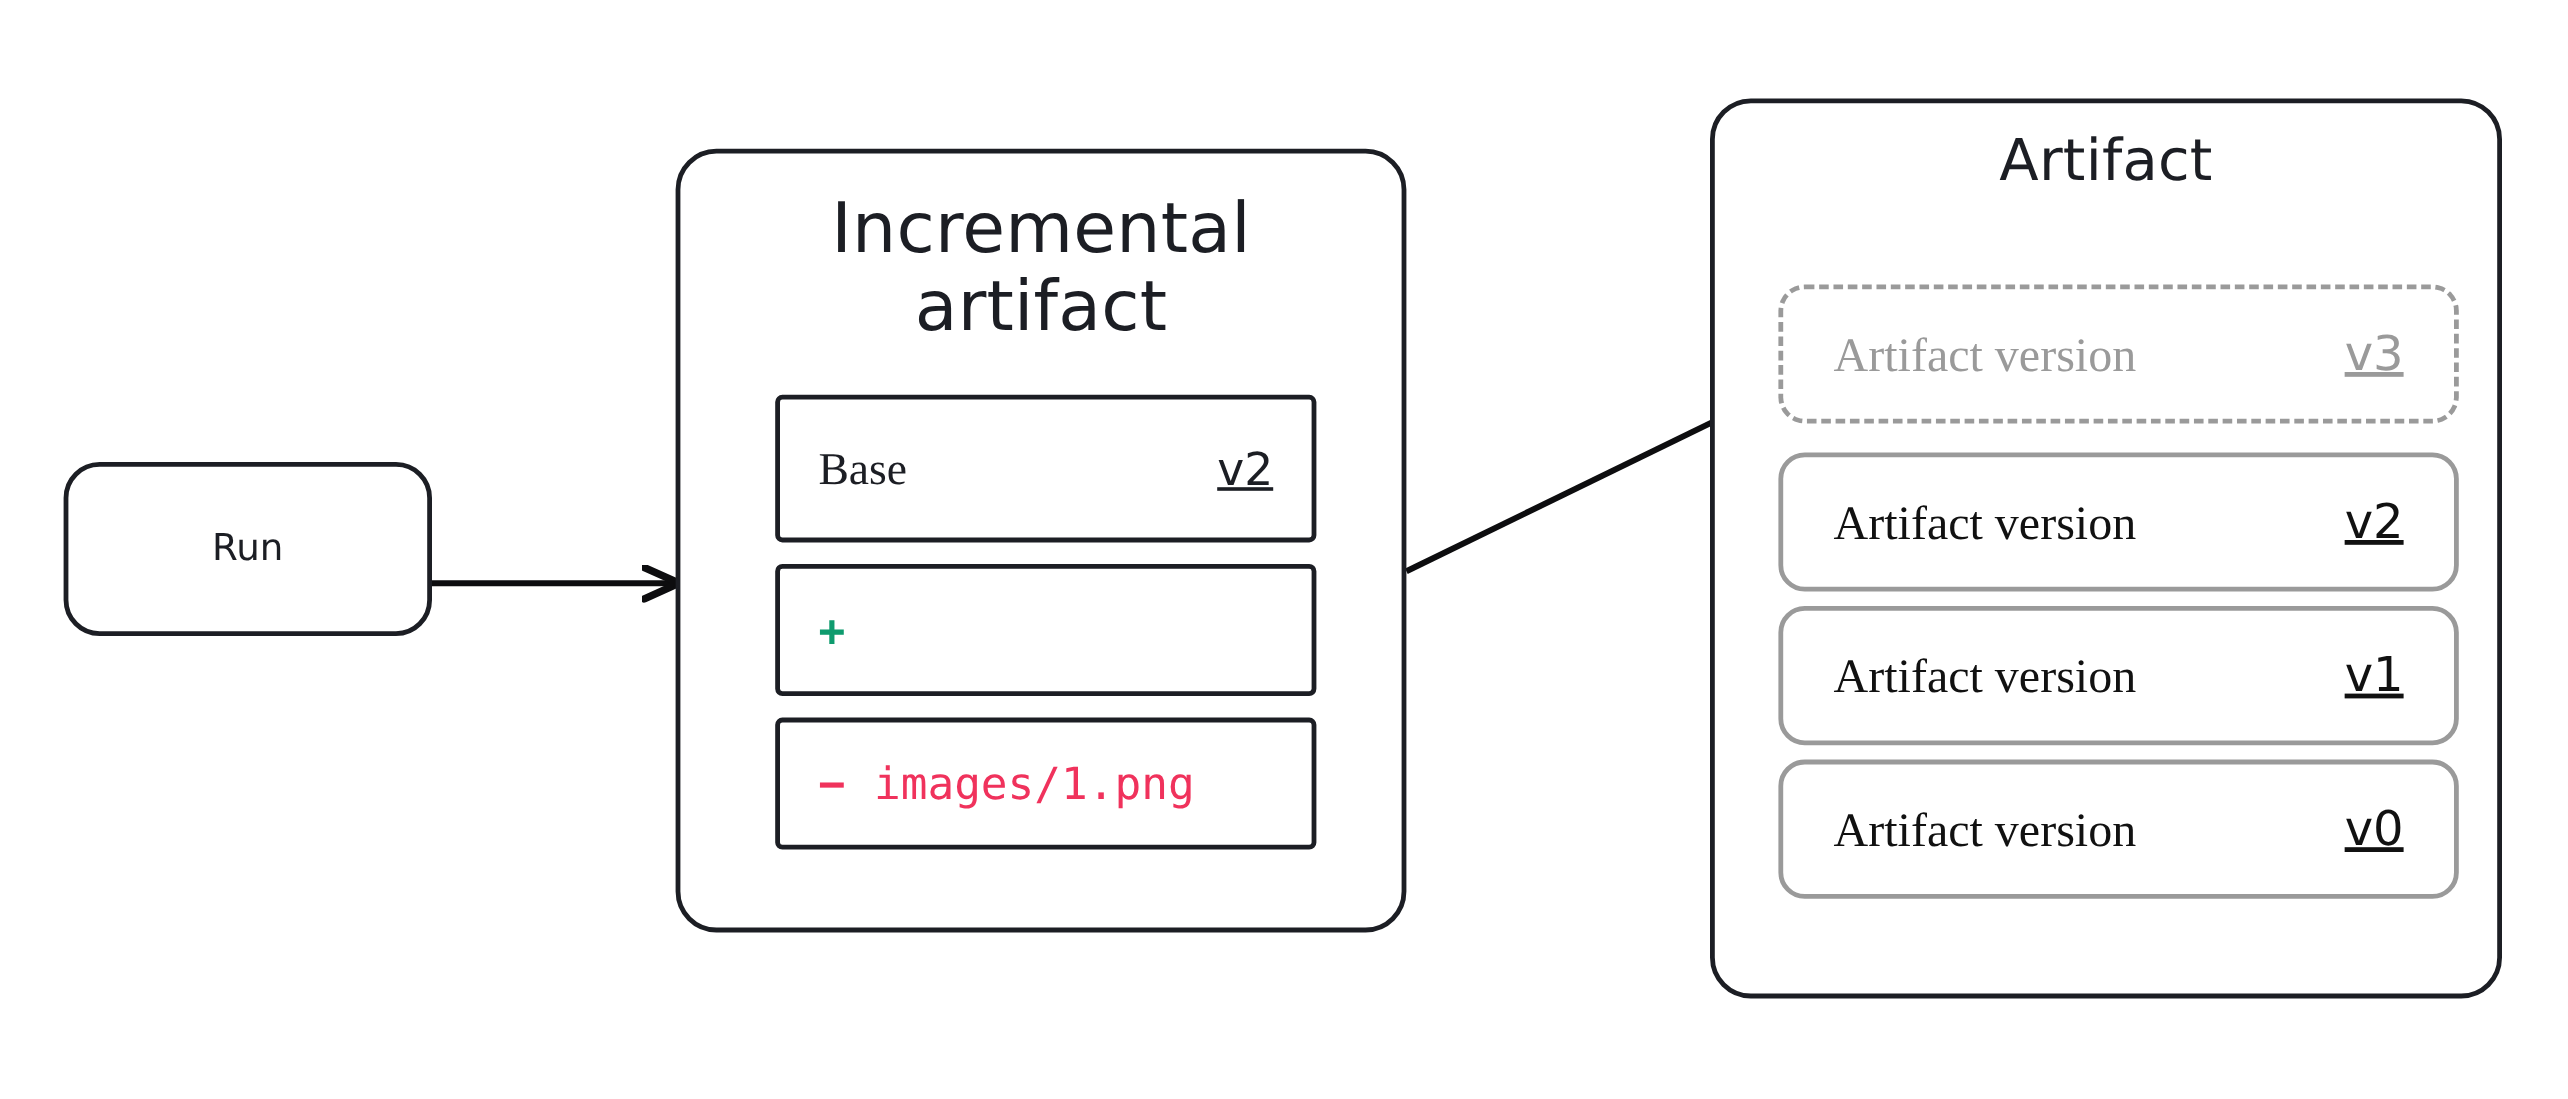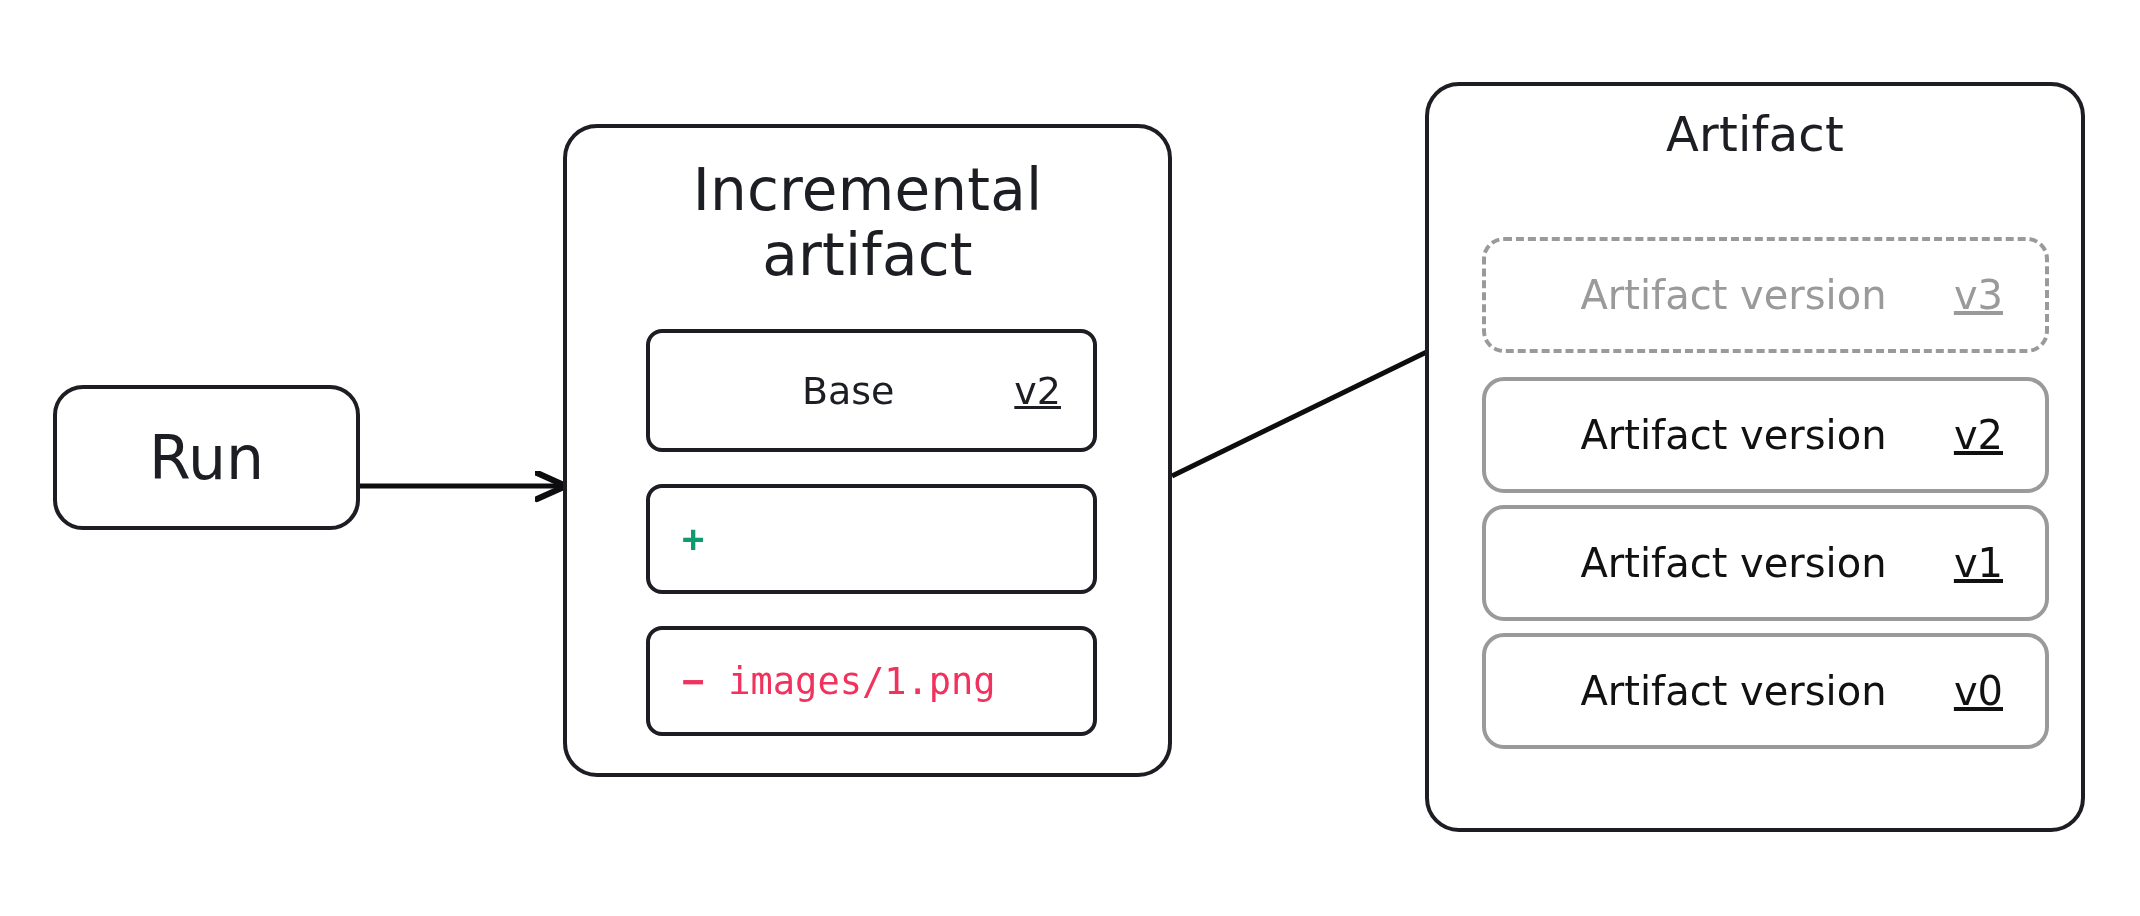--- a/index.html
+++ b/index.html
@@ -32,21 +32,21 @@
 
   
   #run-node {
     left: 53px;
     top: 385px;
     width: 307px;
     height: 145px;
     border-radius: 30px;
   }
   #run-node .node-label {
-    font-size: 60px;
+    font-size: 31px;
     color: #1c1e24;
     line-height: 1;
   }
 
   
   #incremental-node {
     left: 563px;
     top: 124px;
     width: 609px;
     height: 653px;
@@ -67,33 +67,34 @@
   .diff-rows {
     position: absolute;
     left: 79px;
     top: 201px;
     width: 451px;
   }
   .diff-row {
     box-sizing: border-box;
     background: #ffffff;
     border: 4px solid #1c1e24;
-    border-radius: 16px;
+    border-radius: 6px;
     height: 123px;
     display: flex;
     align-items: center;
     padding: 0 32px;
-    margin-bottom: 32px;
+    margin-bottom: 18px;
   }
   .diff-row.tight { height: 110px; }
   .row-name {
     font-size: 38px;
     color: #1c1e24;
     flex: 1;
-    text-align: center;
+    text-align: left;
+    font-family: Liberation Serif, serif;
   }
   .row-version {
     font-size: 38px;
     color: #1c1e24;
     text-align: right;
     text-decoration: underline;
   }
   .mono-line {
     font-family: "DejaVu Sans Mono", monospace;
     font-size: 37px;

